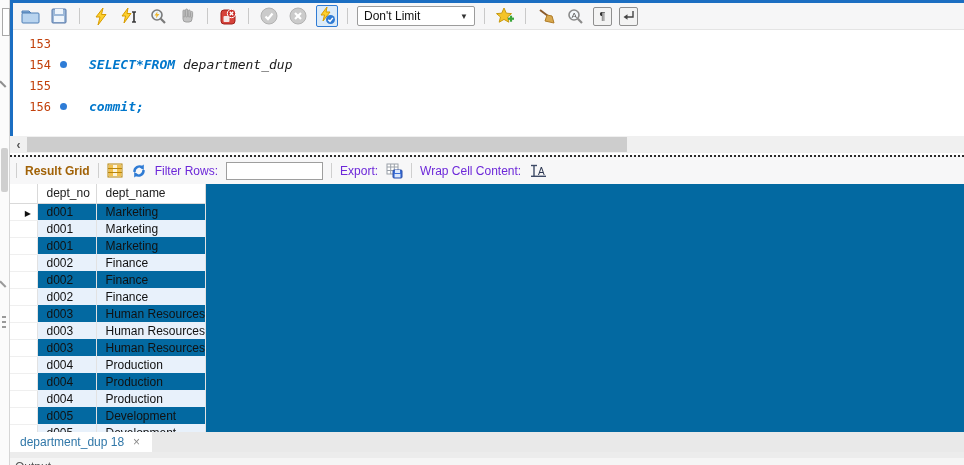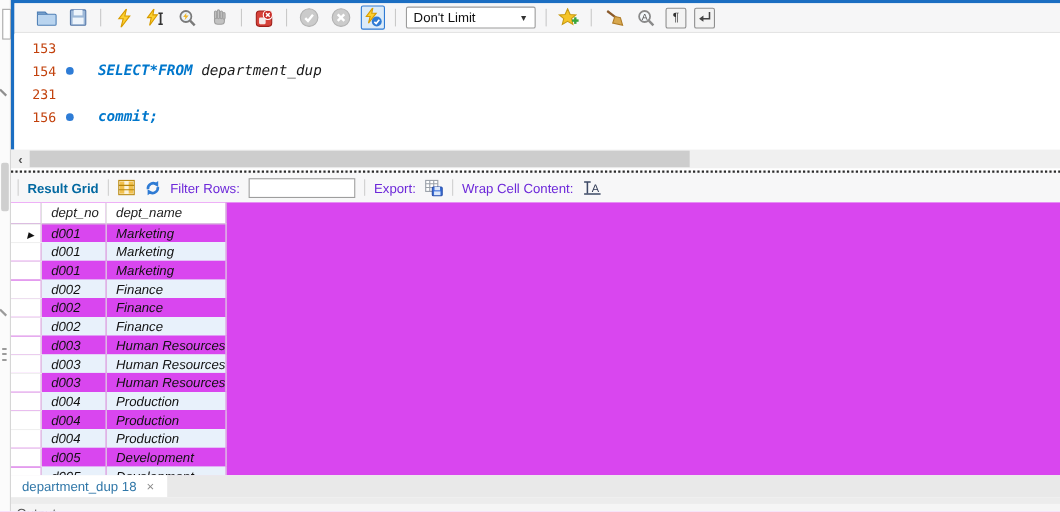--- a/index.html
+++ b/index.html
@@ -18,21 +18,21 @@
                    background:repeating-linear-gradient(#9a9a9a 0 2px, transparent 2px 5px); }
 
   
   .main { position:absolute; left:10px; top:0; width:954px; height:465px; background:#fff; }
   .accent-top  { position:absolute; left:0; top:0; width:954px; height:3px; background:#1b6ec2; }
   .accent-left { position:absolute; left:0; top:0; width:3px; height:136px; background:#1b6ec2; }
 
   
   .toolbar { position:absolute; left:3px; top:3px; width:951px; height:27px;
              background:#f6f6f7; border-bottom:1px solid #e4e4e4;
-             display:flex; align-items:center; padding-left:18px; gap:7px; }
+             display:flex; align-items:center; padding-left:6px; gap:7px; }
   .tbtn { width:22px; height:22px; display:flex; align-items:center; justify-content:center; flex:0 0 auto; }
   .tbtn.boxed   { width:19px; height:19px; border:1px solid #8f8f8f; background:#f3f3f3; border-radius:2px;
                   font-size:11px; color:#333; }
   .tbtn.active  { width:22px; height:22px; border:1px solid #2f7bd4; background:#dcebf8; border-radius:2px; }
   .tsep { width:1px; height:16px; background:#c9c9c9; margin:0 2px; flex:0 0 auto; }
   .combo { height:20px; width:118px; background:#fff; border:1px solid #9c9c9c; border-radius:2px;
            display:flex; align-items:center; justify-content:space-between; padding:0 6px;
            font-size:12px; color:#111; flex:0 0 auto; }
   .combo .caret { font-size:8px; color:#333; }
 
@@ -51,27 +51,27 @@
   .hscroll { position:absolute; left:0; top:136px; width:954px; height:17px; background:#f0f0f0; }
   .harrow  { position:absolute; left:0; top:0; width:17px; height:17px; display:flex; align-items:center;
              justify-content:center; color:#555; font-size:12px; font-weight:bold; }
   .hthumb  { position:absolute; left:17px; top:1px; width:600px; height:15px; background:#cdcdcd; }
 
   
   .rg-toolbar { position:absolute; left:0; top:155px; width:954px; height:29px; background:#f7f7f8;
                 border-top:2px dotted #2b2b2b;
                 display:flex; align-items:center; padding-left:6px; gap:8px; font-size:12px; color:#222; }
   .rg-sep { width:1px; height:15px; background:#cfcfcf; flex:0 0 auto; }
-  .rg-title { font-weight:bold; font-size:12px; color:#0369a1; }
+  .rg-title { font-weight:bold; font-size:12px; color:#a16207; }
   .rg-label { color:#6d28d9; }
   .rg-input { width:97px; height:18px; border:1px solid #9e9e9e; background:#fff; font-size:12px; padding:0 3px; }
   .rg-icon { display:flex; align-items:center; flex:0 0 auto; }
 
   
-  .grid-area { position:absolute; left:0; top:184px; width:954px; height:248px; background:#d946ef; overflow:hidden;font-style:italic; }
+  .grid-area { position:absolute; left:0; top:184px; width:954px; height:248px; background:#0369a1; overflow:hidden; }
   table.grid { border-collapse:collapse; table-layout:fixed; font-size:12px; color:#111; }
   table.grid th { font-weight:normal; text-align:left; height:19px; padding:0 0 0 9px;
                   border-right:1px solid #d9d9d9; border-bottom:1px solid #d9d9d9; background:#fff; color:#222; }
   table.grid td { height:17px; padding:0 0 0 9px; border-right:1px solid #e2e2e2; overflow:hidden; white-space:nowrap; }
   table.grid tr.alt td { background:#e8f1fb; }
   td.gut, th.gut { width:27px; padding:0; text-align:center; background:#fff !important;
                    border-right:1px solid #d9d9d9; border-bottom:1px solid #efefef; }
   .rowmark { font-size:8px; color:#111; }
   col.c-gut  { width:27px; } col.c-no { width:59px; } col.c-name { width:104px; }
 
@@ -224,21 +224,21 @@
           <span class="lcode"></span>
         </div>
         <div class="ed-line">
           <span class="lnum">154</span>
           <span class="lmark">
             <span class="dot"></span>
           </span>
           <span class="lcode"><span class="kw">SELECT*FROM</span><span class="pl"> department_dup</span></span>
         </div>
         <div class="ed-line">
-          <span class="lnum">231</span>
+          <span class="lnum">155</span>
           <span class="lmark"></span>
         </div>
         <div class="ed-line">
           <span class="lnum">156</span>
           <span class="lmark">
             <span class="dot"></span>
           </span>
           <span class="lcode"><span class="kw">commit;</span></span>
         </div>
       </div>

